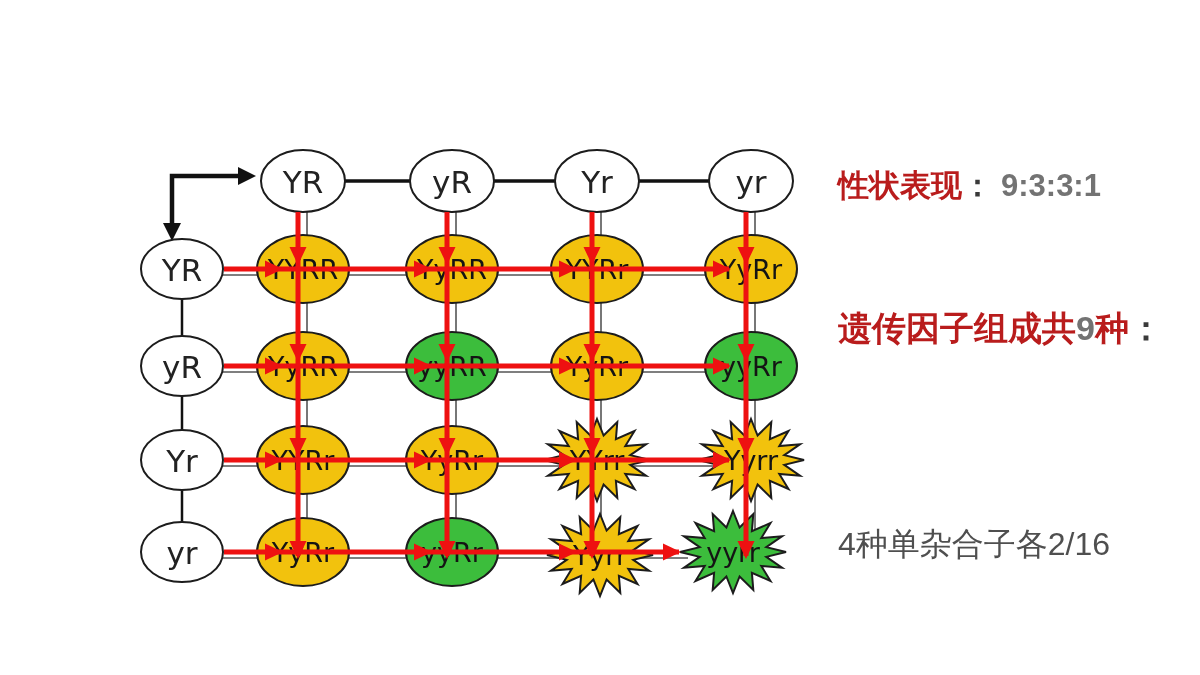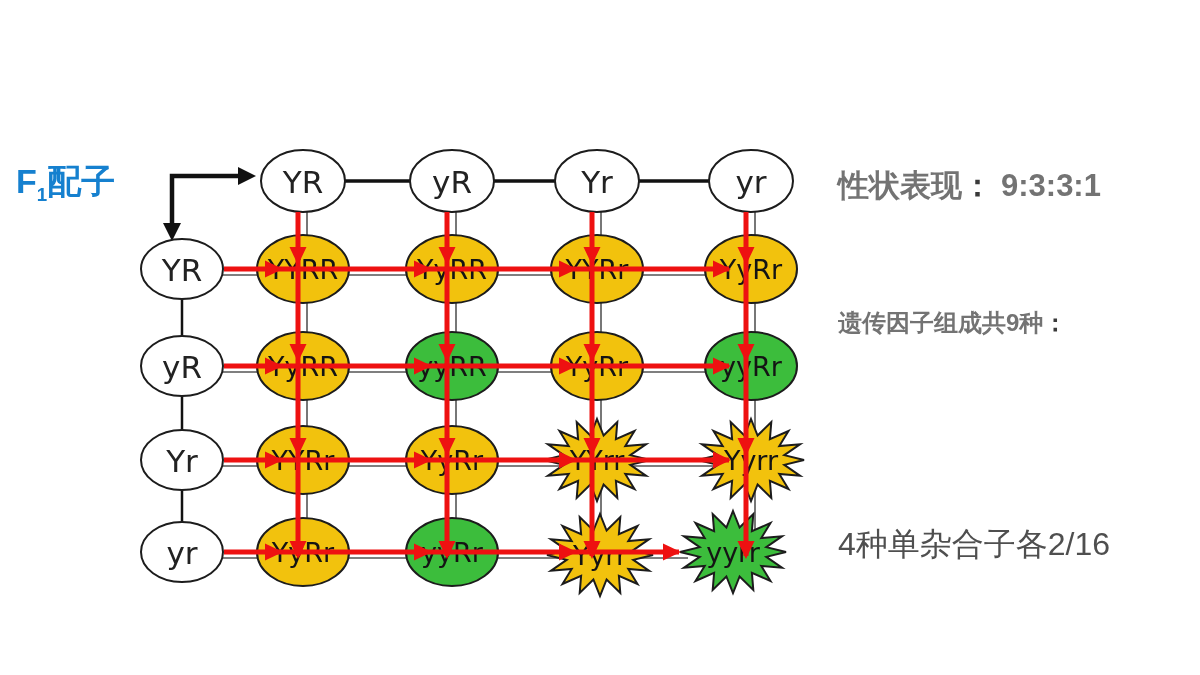--- a/index.html
+++ b/index.html
@@ -3,24 +3,24 @@
 <meta charset="utf-8">
 <style>
   html,body{margin:0;padding:0;background:#fff;}
   .stage{position:relative;width:1200px;height:675px;background:#ffffff;overflow:hidden;
          font-family:"Liberation Sans","DejaVu Sans",sans-serif;}
   svg text{font-family:"DejaVu Sans","Liberation Sans",sans-serif;}
   .abs{position:absolute;white-space:nowrap;line-height:1.15;}
   .f1-label{left:16px;top:162px;font-size:34px;font-weight:bold;color:#1580cf;}
   .f1-label sub{font-size:0.55em;}
   .pheno-line{left:838px;top:168px;font-size:31px;font-weight:bold;}
-  .blue{color:#737373;}
+  .blue{color:#b91c1c;}
   .dark-colon{color:#3a3a3a;}
   .red-text{color:#737373;}
-  .geno-line{left:838px;top:309px;font-size:24px;font-weight:bold;}
+  .geno-line{left:838px;top:309px;font-size:34px;font-weight:bold;}
   .note{left:838px;font-size:32px;color:#4f4f4f;font-weight:400;}
   .note-1{top:379px;}
   .note-2{top:455px;}
   .note-3{top:526px;text-align:center;}
   .sp{display:inline-block;width:8px;}
 </style>
 </head>
 <body>
 
 <div class="stage">
@@ -122,21 +122,20 @@
       <polygon points="592,362 583.5,344 600.5,344" fill="#ee1111"></polygon>
       <polygon points="592,456 583.5,438 600.5,438" fill="#ee1111"></polygon>
       <polygon points="592,559 583.5,541 600.5,541" fill="#ee1111"></polygon>
       <line x1="746" y1="212" x2="746" y2="556" stroke="#ee1111" stroke-width="5"></line>
       <polygon points="746,265 737.5,247 754.5,247" fill="#ee1111"></polygon>
       <polygon points="746,362 737.5,344 754.5,344" fill="#ee1111"></polygon>
       <polygon points="746,456 737.5,438 754.5,438" fill="#ee1111"></polygon>
       <polygon points="746,559 737.5,541 754.5,541" fill="#ee1111"></polygon>
     </svg>
 
-  <div class="abs f1-label"><span>F</span><sub>1</sub><span>配子</span></div>
 
   <div class="abs pheno-line"><span class="blue">性状表现</span><span class="dark-colon">：</span><span class="sp"></span><span class="red-text">9:3:3:1</span></div>
 
   <div class="abs geno-line"><span class="blue">遗传因子组成共</span><span class="red-text">9</span><span class="blue">种</span><span class="dark-colon">：</span></div>
 
   <div class="abs note note-3">4种单杂合子各2/16</div>
 
 </div>
 
 </body></html>

